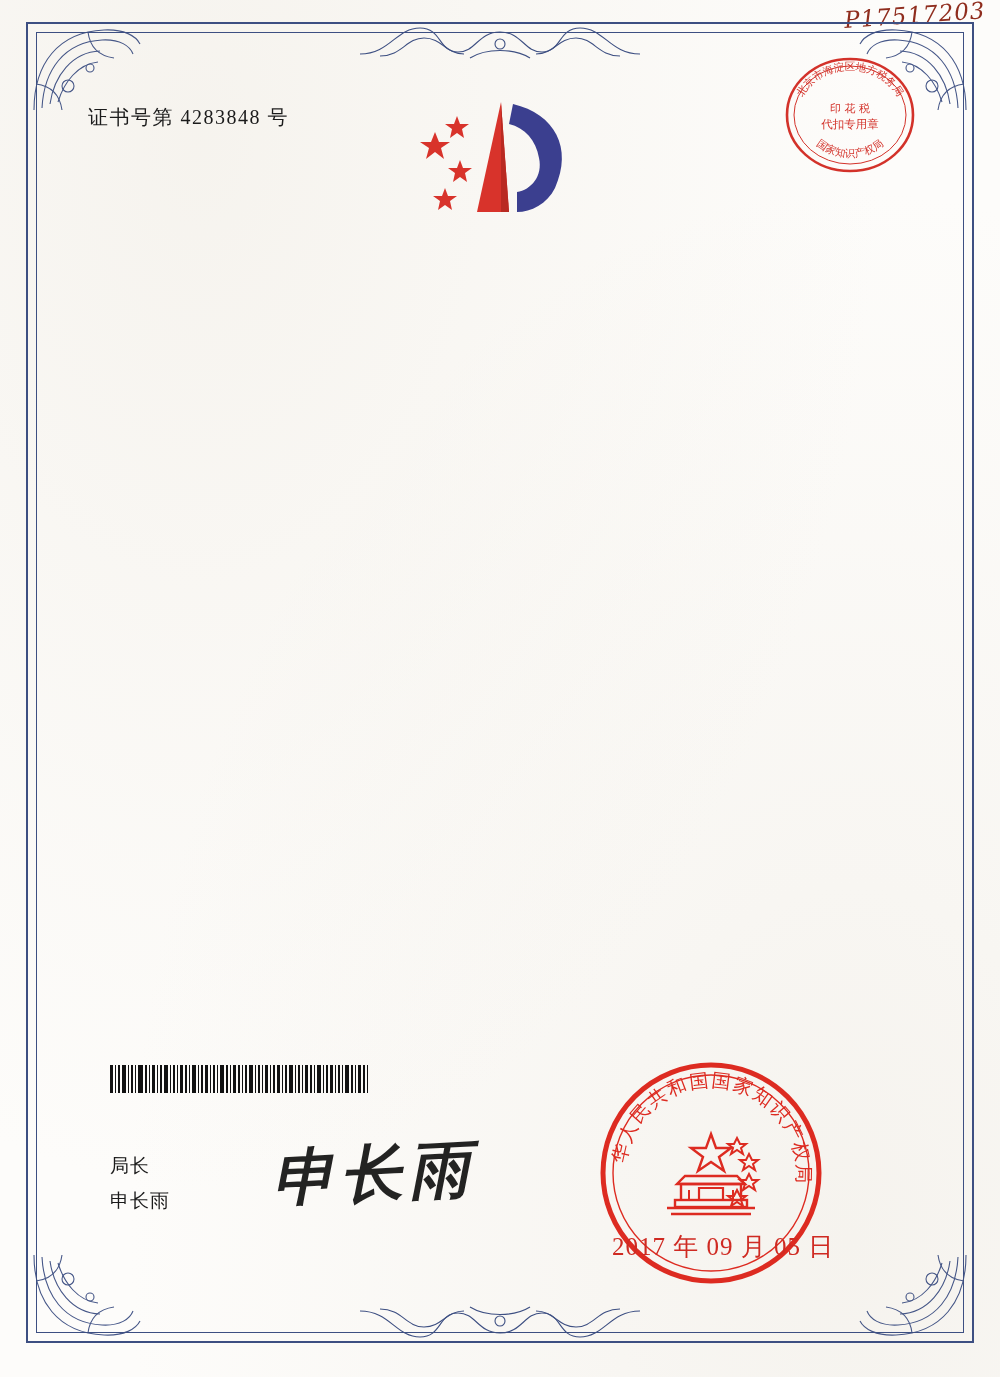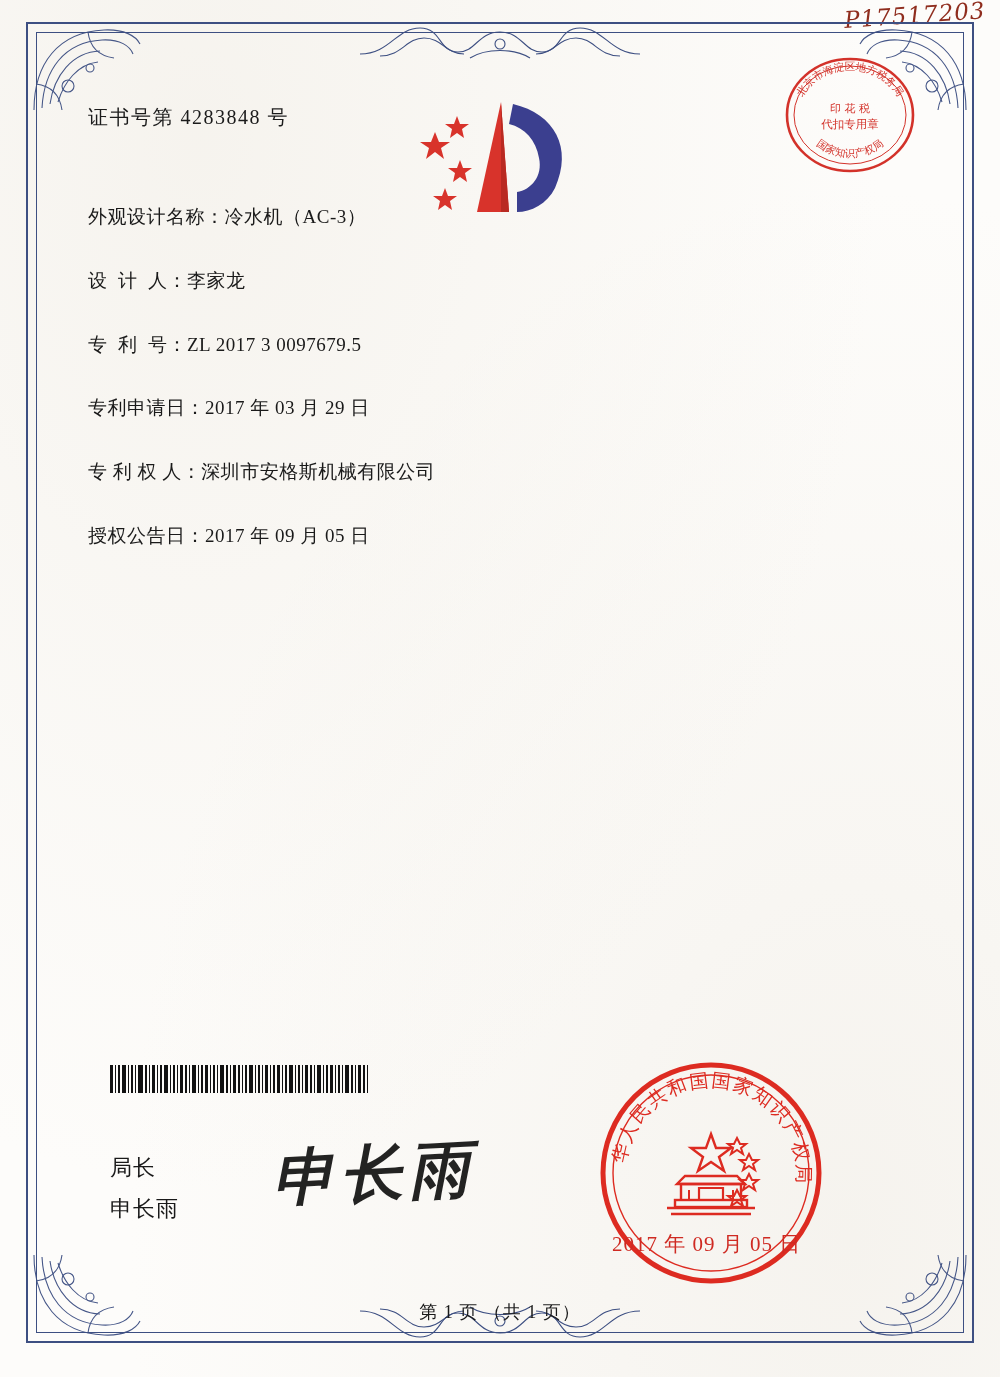--- a/index.html
+++ b/index.html
@@ -182,21 +182,21 @@
     background: #111;
     height: 100%;
     margin-right: 2px;
   }
 
   
   .sign-block {
     position: absolute;
     left: 110px;
     top: 1148px;
-    font-size: 22px;
+    font-size: 19px;
     line-height: 1.85;
     letter-spacing: 1px;
   }
   .signature {
     position: absolute;
     left: 272px;
     top: 1132px;
     font-size: 62px;
     color: #111;
     font-family: "DejaVu Serif", serif;
@@ -215,21 +215,21 @@
     width: 226px;
     height: 226px;
     color: #dd2b21;
   }
   .seal svg { width:100%; height:100%; display:block; }
 
   .seal-date {
     position: absolute;
     left: 612px;
     top: 1230px;
-    font-size: 21px;
+    font-size: 25px;
     color: #cf2a22;
     letter-spacing: 1px;
     font-family: "Liberation Serif", serif;
   }
 
   .page-no {
     position: absolute;
     left: 0; right: 0;
     top: 1300px;
     text-align: center;
@@ -345,28 +345,20 @@
       <text x="74" y="60" text-anchor="middle" font-size="11" fill="currentColor" font-family="DejaVu Sans, sans-serif">印 花 税</text>
       <text x="74" y="76" text-anchor="middle" font-size="11.5" fill="currentColor" font-family="DejaVu Sans, sans-serif">代扣专用章</text>
     </svg>
   </div>
 
   <div class="content">
 
     <div class="cert-no">证书号第 4283848 号</div>
 
 
-    <div class="fields">
-      <div class="field">外观设计名称：冷水机（AC-3）</div>
-      <div class="field">设  计  人：李家龙</div>
-      <div class="field">专  利  号：ZL 2017 3 0097679.5</div>
-      <div class="field">专利申请日：2017 年 03 月 29 日</div>
-      <div class="field">专 利 权 人：深圳市安格斯机械有限公司</div>
-      <div class="field">授权公告日：2017 年 09 月 05 日</div>
-    </div>
 
     <div class="paragraphs">
     </div>
   </div>
 
   <div class="barcode">
     <i style="width:3px"></i>
       <i style="width:1px"></i>
       <i style="width:2px"></i>
       <i style="width:4px"></i>
@@ -460,15 +452,14 @@
         <path d="M-34 6 L 34 6 L 26 -2 L -26 -2 Z" fill="none" stroke="currentColor" stroke-width="2.4"></path>
         <path d="M-12 22 L -12 10 L 12 10 L 12 22" fill="none" stroke="currentColor" stroke-width="2.2"></path>
         <path d="M-22 22 L -22 12 M 22 22 L 22 12" stroke="currentColor" stroke-width="2"></path>
         <path d="M-44 30 L 44 30 M -40 36 L 40 36" stroke="currentColor" stroke-width="2.4"></path>
       </g>
     </svg>
   </div>
 
   <div class="seal-date">2017 年 09 月 05 日</div>
 
-  <div class="page-no">第 1 页 （共 1 页）</div>
 
 </div>
 
 </body></html>

